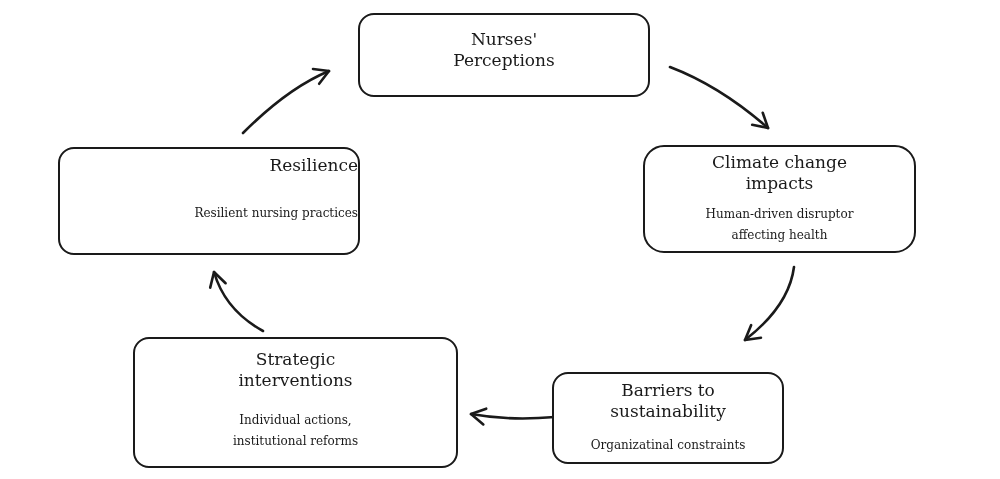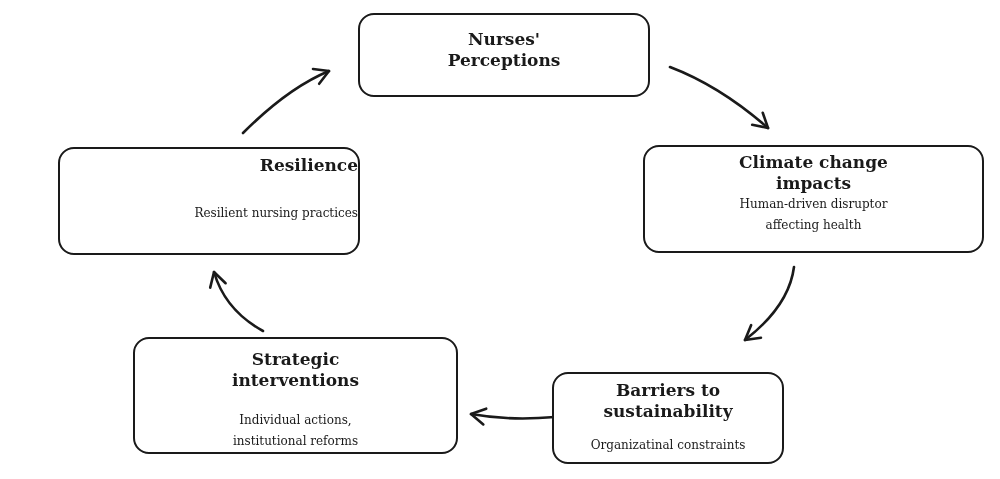--- a/index.html
+++ b/index.html
@@ -31,37 +31,37 @@
   }
   .node {
     position: absolute;
     box-sizing: border-box;
     border: 2.5px solid #1a1a1a;
     border-radius: 16px;
     background: #ffffff;
     text-align: center;
   }
   .node-title {
-    font-weight: bold;
+    font-weight: normal;
     font-size: 17px;
     line-height: 21px;
     white-space: pre-line;
   }
   .node-body {
     font-size: 12px;
     line-height: 21px;
     white-space: pre-line;
   }
   
   .n-nurses     { left: 358px; top: 13px;  width: 292px; height: 84px;  padding-top: 14px; }
-  .n-climate    { left: 643px; top: 145px; width: 341px; height: 108px; padding-top: 5px; }
-  .n-climate    .node-body { }
+  .n-climate    { left: 643px; top: 145px; width: 273px; height: 108px; padding-top: 5px; border-radius: 21px; }
+  .n-climate    .node-body { margin-top: 10px; }
   .n-barriers   { left: 552px; top: 372px; width: 232px; height: 92px;  padding-top: 6px; }
   .n-barriers   .node-body { margin-top: 13px; }
-  .n-strategic  { left: 133px; top: 337px; width: 325px; height: 117px; padding-top: 10px; }
+  .n-strategic  { left: 133px; top: 337px; width: 325px; height: 131px; padding-top: 10px; }
   .n-strategic  .node-body { margin-top: 19px; }
   .n-resilience { left: 58px;  top: 147px; width: 302px; height: 108px; padding-top: 6px; text-align: right; }
   .n-resilience .node-body { margin-top: 27px; }
 </style>
 </head>
 <body>
 
 <div class="canvas">
 
   <svg class="arrow-layer" width="1000" height="479" viewBox="0 0 1000 479" xmlns="http://www.w3.org/2000/svg">

